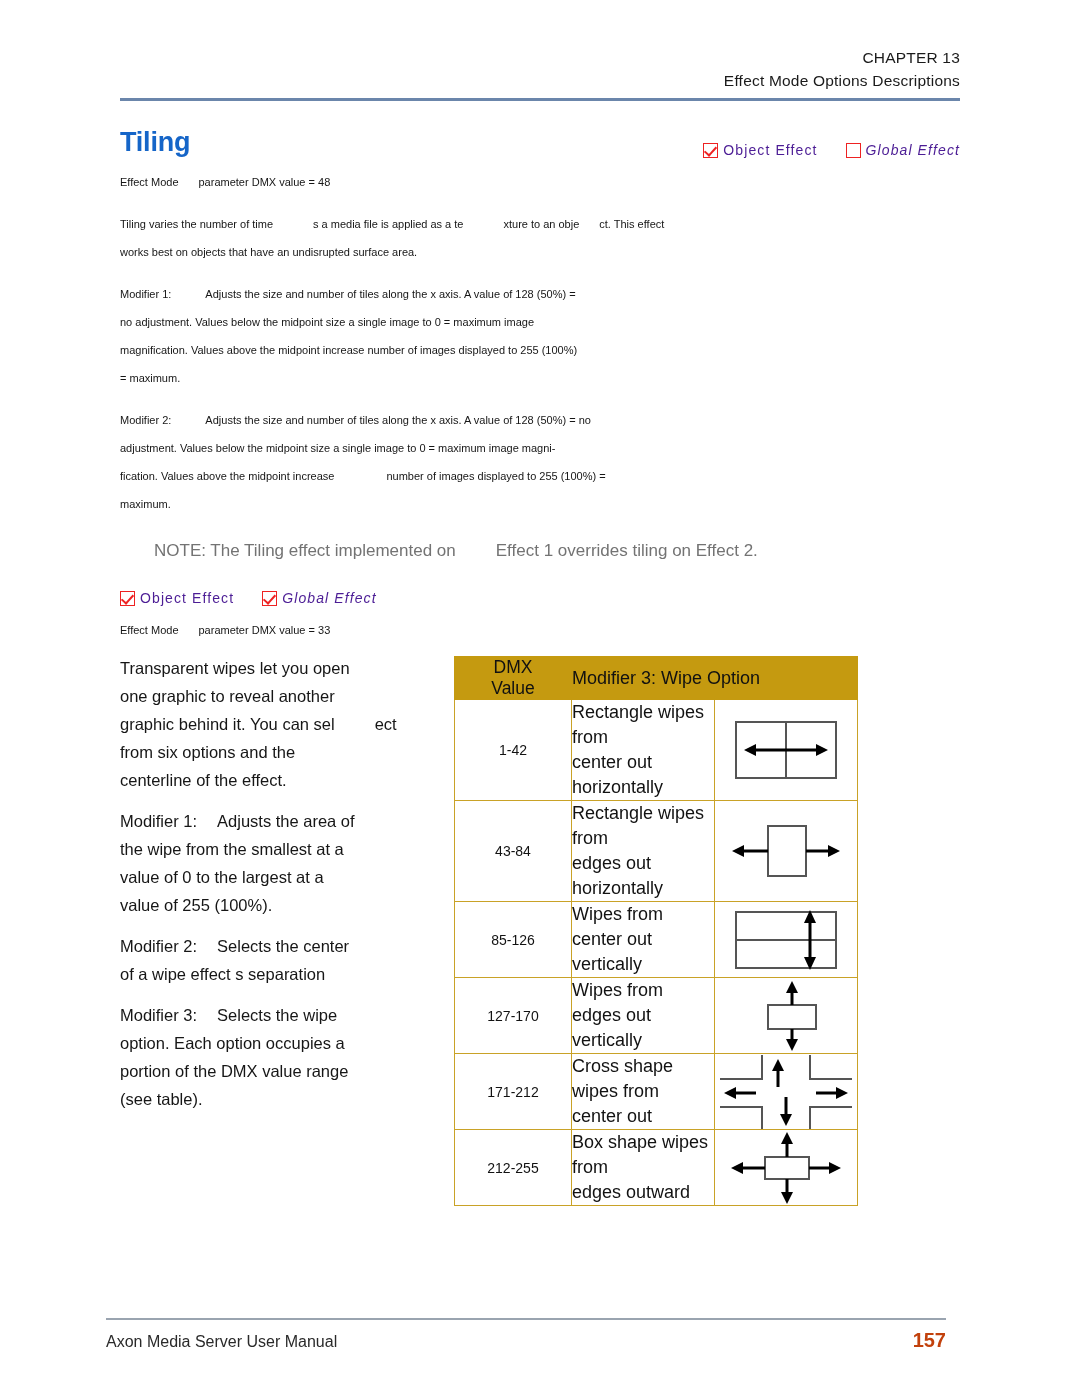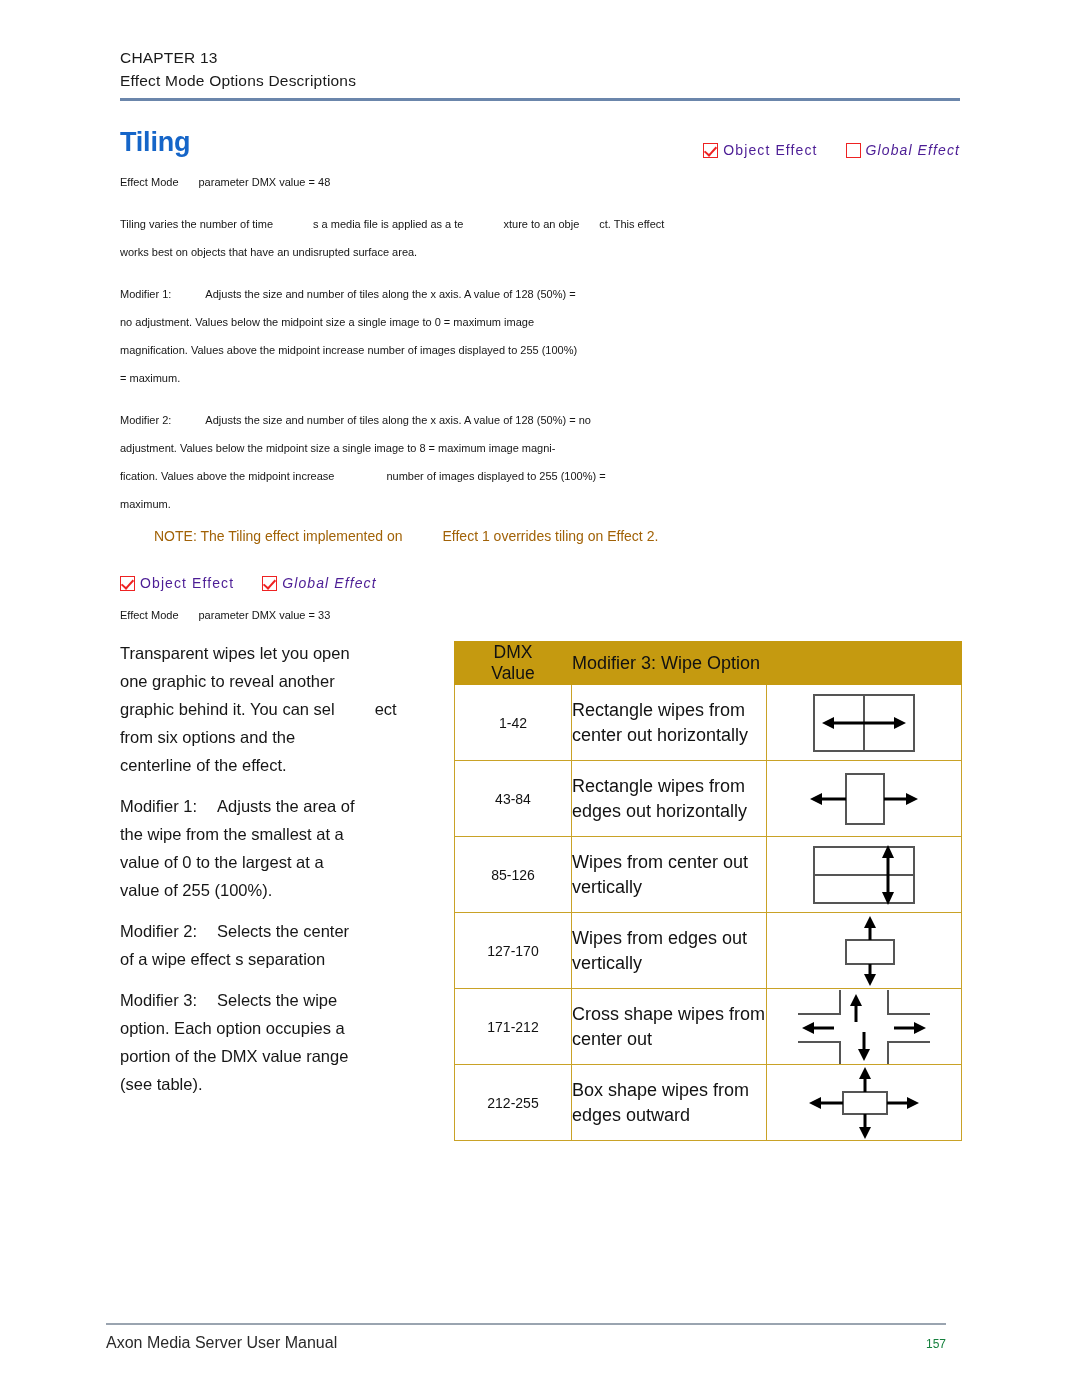--- a/index.html
+++ b/index.html
@@ -19,20 +19,21 @@
     position: relative;
     width: 1080px;
     height: 1388px;
     box-sizing: border-box;
     padding: 0 120px;
   }
 
   
   .pg-header {
     padding-top: 46px;
+    text-align: right;
   }
   .pg-header .chap {
     font-size: 15.5px;
     line-height: 23px;
     letter-spacing: .2px;
     color: #1a1a1a;
   }
   .pg-header .sect {
     font-size: 15.5px;
     line-height: 23px;
@@ -104,24 +105,24 @@
     margin-top: 14px;
     max-width: 840px;
   }
   .para.tight { margin-top: 10px; }
   .gap-s  { display: inline-block; width: 20px; }
   .gap-m  { display: inline-block; width: 40px; }
   .gap-l  { display: inline-block; width: 52px; }
   .gap-label { display: inline-block; width: 34px; }
 
   .note {
-    font-size: 14px;
+    font-size: 17px;
     line-height: 26px;
-    color: #a16207;
-    margin-top: 5px;
+    color: #737373;
+    margin-top: 20px;
     padding-left: 34px;
   }
 
   
   .cols {
     display: flex;
     align-items: flex-start;
     margin-top: 10px;
   }
   .col-left {
@@ -137,21 +138,21 @@
 
   .col-right {
     flex: 1 1 auto;
     padding-left: 14px;
     padding-top: 2px;
   }
 
   
   table.wipe-table {
     border-collapse: collapse;
-    width: 508px;
+    width: 404px;
     table-layout: fixed;
     border-radius: 20px;
   }
   table.wipe-table th,
   table.wipe-table td {
     border: 1.4px solid #c9a227;
     padding: 0;
     vertical-align: middle;
   }
   table.wipe-table thead th {
@@ -215,23 +216,23 @@
     justify-content: space-between;
     align-items: baseline;
     margin-top: 9px;
     width: 840px;
   }
   .footer-left {
     font-size: 16px;
     color: #2a2a2a;
   }
   .footer-page {
-    font-size: 12px;
-    font-weight: normal;
-    color: #15803d;
+    font-size: 20px;
+    font-weight: bold;
+    color: #c2410c;
   }
 </style>
 </head>
 <body>
 
 <div class="page">
 
   <div class="pg-header">
     <div class="chap">CHAPTER 13</div>
     <div class="sect">Effect Mode Options Descriptions</div>
@@ -263,21 +264,21 @@
 
   <div class="para">
     <span>Modifier 1:</span><span class="gap-label"></span><span>Adjusts the size and number of tiles along the x axis. A value of 128 (50%) =</span><br>
     <span>no adjustment. Values below the midpoint size a single image to 0 = maximum image</span><br>
     <span>magnification. Values above the midpoint increase number of images displayed to 255 (100%)</span><br>
     <span>= maximum.</span>
   </div>
 
   <div class="para">
     <span>Modifier 2:</span><span class="gap-label"></span><span>Adjusts the size and number of tiles along the x axis. A value of 128 (50%) = no</span><br>
-    <span>adjustment. Values below the midpoint size a single image to 8 = maximum image magni-</span><br>
+    <span>adjustment. Values below the midpoint size a single image to 0 = maximum image magni-</span><br>
     <span>fication. Values above the midpoint increase</span><span class="gap-l"></span><span>number of images displayed to 255 (100%) =</span><br>
     <span>maximum.</span>
   </div>
 
 
   <div class="note">
     <span>NOTE: The Tiling effect implemented on</span><span class="gap-m"></span><span>Effect 1 overrides tiling on Effect 2.</span>
   </div>
 
   <div class="sec-head-row">

